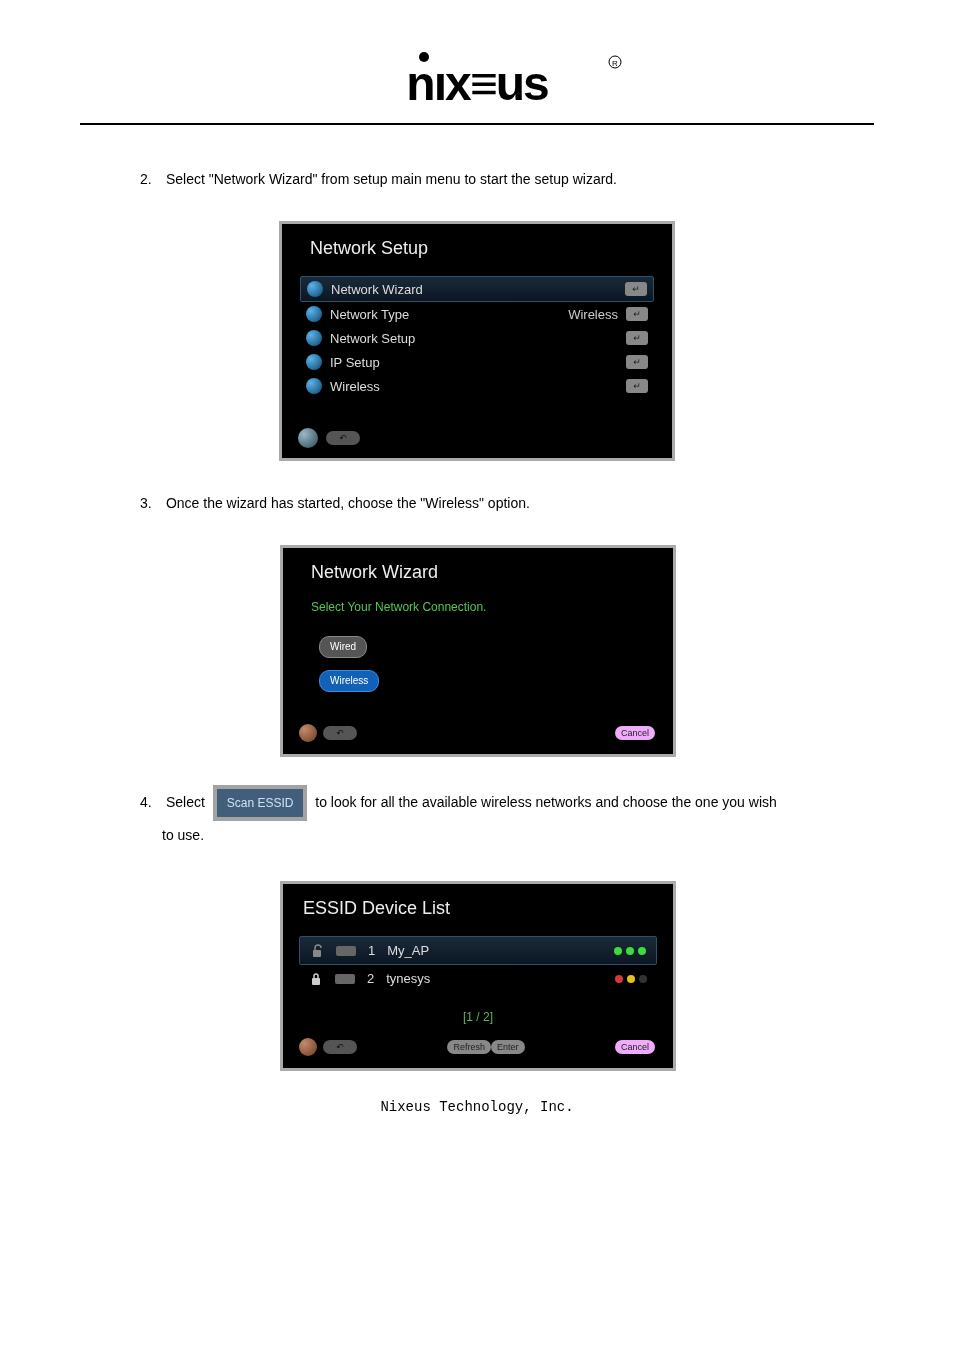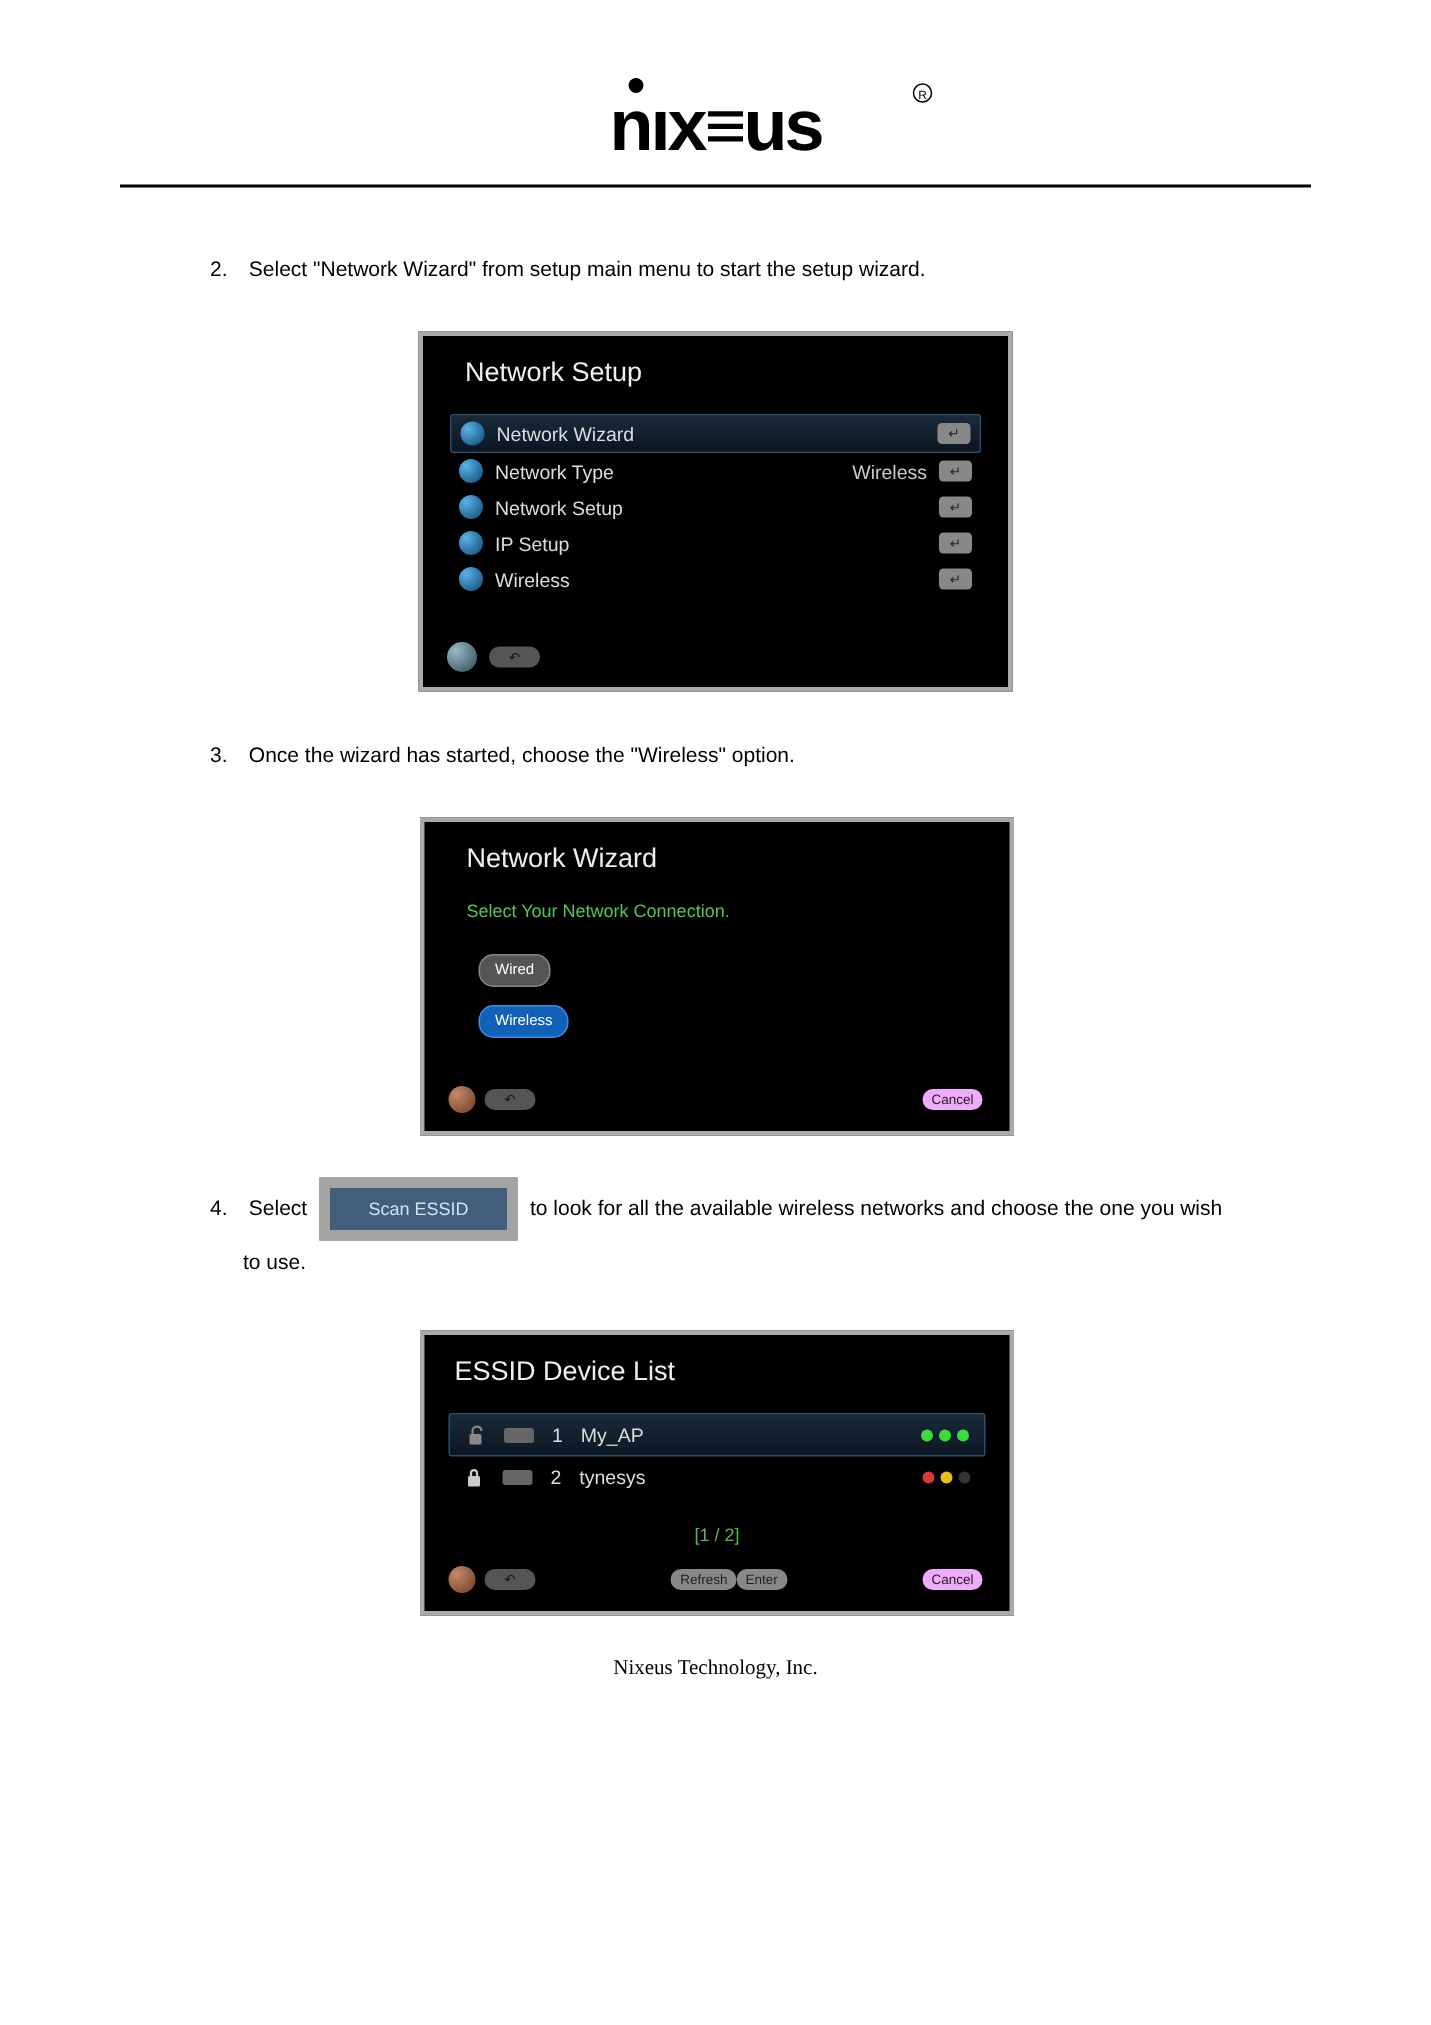--- a/index.html
+++ b/index.html
@@ -166,30 +166,30 @@
   }
   .shot3 .footer {
     display:flex; justify-content:space-between; align-items:center;
     padding: 6px 18px 12px 16px;
   }
   .pill-grey{background:#888;color:#222;}
   
   .scan-btn {
     display:inline-block;
     background:#415e7a;
-    border:7px solid #a3a3a3;
+    border:4px solid #a3a3a3;
     color:#cde3f5;
     font-size:12px;
-    padding: 2px 26px;
+    padding: 2px 10px;
     vertical-align: middle;
     margin: 0 4px;
   }
   .footer-doc {
     text-align:center;
-    font-family: Liberation Serif, serif;
+    font-family: Liberation Mono, monospace;
     font-size:14px;
     margin-top: 18px;
   }
   .logo-svg { display:inline-block; }
 </style>
 </head>
 <body>
 
 <div class="page">
 

